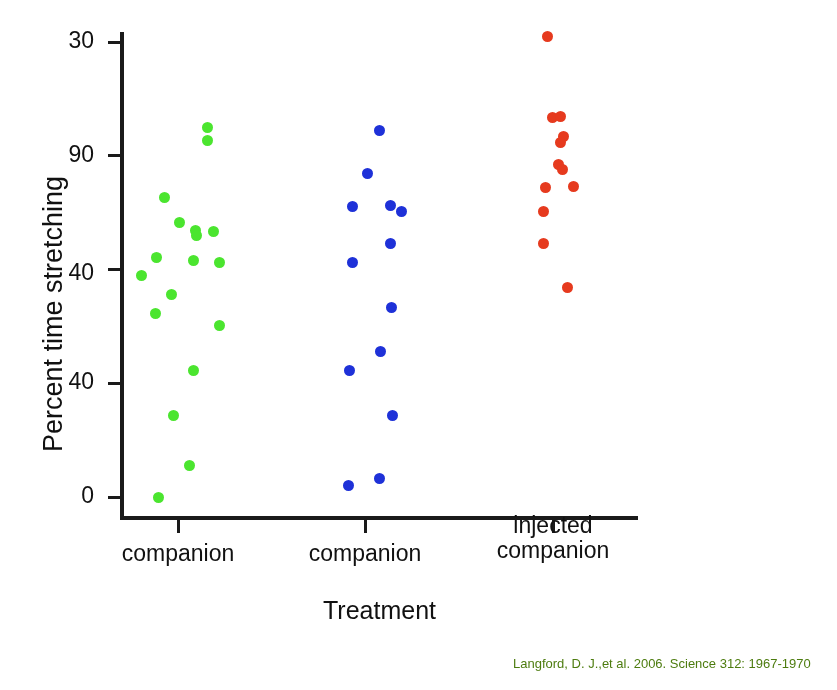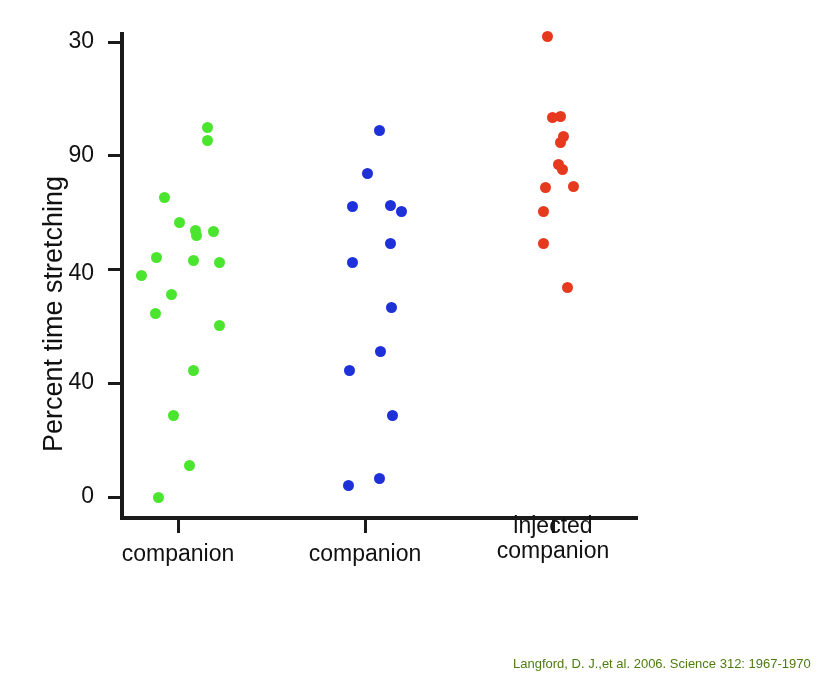--- a/index.html
+++ b/index.html
@@ -146,16 +146,17 @@
       <div class="point" style="left: 562.36px; top: 169.4px; background: rgb(230, 58, 30);"></div>
       <div class="point" style="left: 545.2px; top: 187.031px; background: rgb(230, 58, 30);"></div>
       <div class="point" style="left: 573.28px; top: 186.462px; background: rgb(230, 58, 30);"></div>
       <div class="point" style="left: 543.64px; top: 211.488px; background: rgb(230, 58, 30);"></div>
       <div class="point" style="left: 543.64px; top: 243.906px; background: rgb(230, 58, 30);"></div>
       <div class="point" style="left: 567.04px; top: 287.7px; background: rgb(230, 58, 30);"></div>
     </div>
 
   <div id="y-axis-title" style="left:38px; top:452px;">Percent time stretching</div>
 
+  <div id="x-axis-title" style="left:323px; top:596px;">Treatment</div>
 
   <div id="citation" style="left:513px; top:656px;">Langford, D. J.,et al. 2006. Science 312: 1967-1970</div>
 
 </div>
 
 </body></html>

